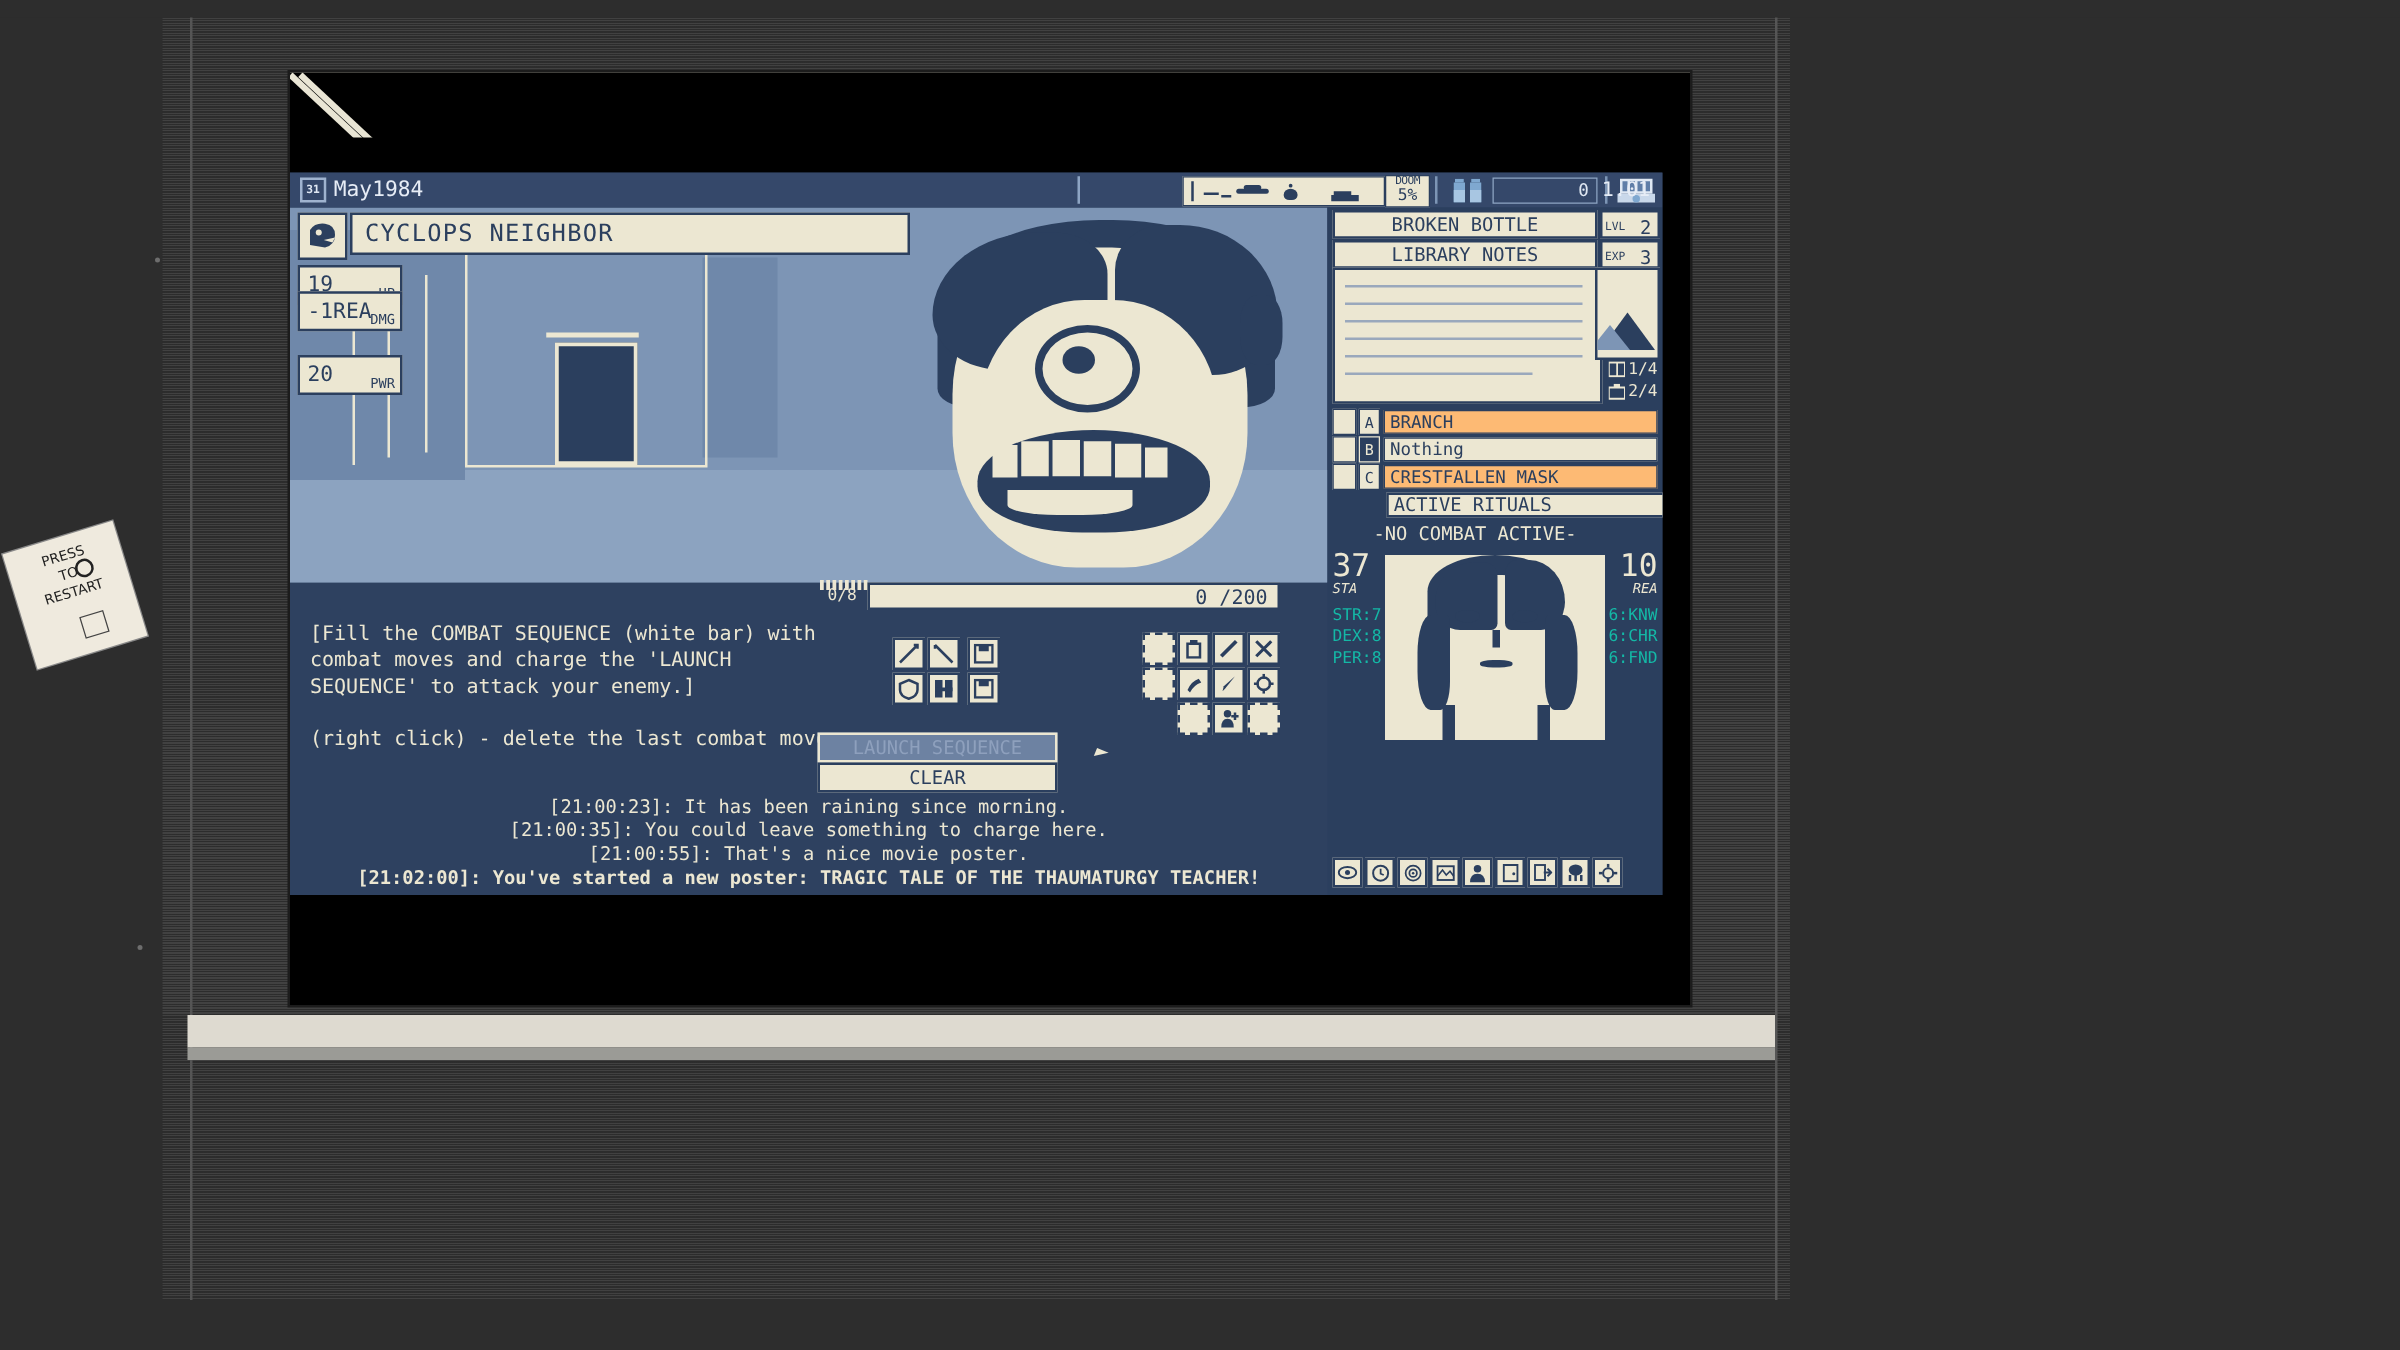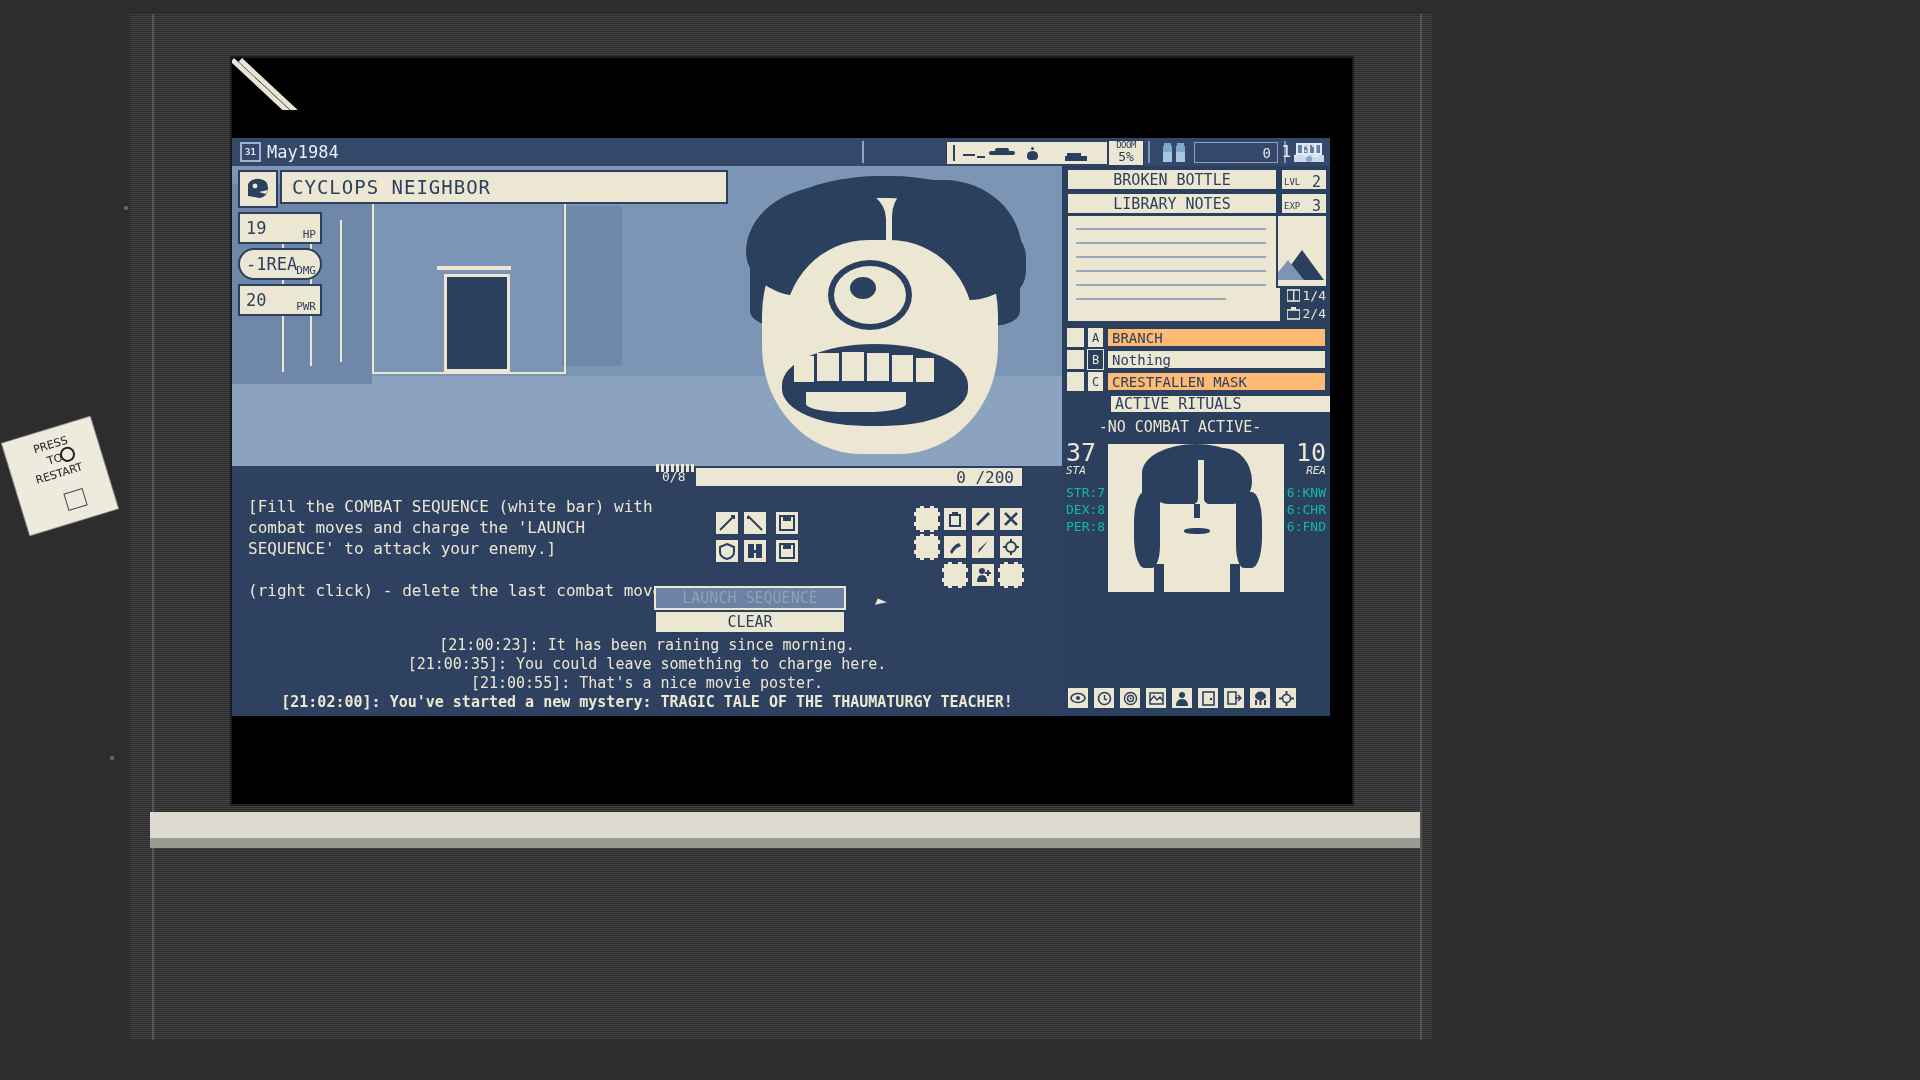--- a/index.html
+++ b/index.html
@@ -291,21 +291,21 @@
         <circle cx="11" cy="10" r="2.4" fill="#ece7d2"></circle>
         <path d="M15 16 L24 14 L22 18 Z" fill="#ece7d2"></path>
       </svg>
     </div>
     <div id="enemy-name">CYCLOPS NEIGHBOR</div>
 
     <div class="statbox" style="top:74px;">
       <span class="v">19</span>
       <span class="k">HP</span>
     </div>
-    <div class="statbox" style="top:110px;border-radius:16px;">
+    <div class="statbox" style="top:95px;">
       <span class="v">-1REA</span>
       <span class="k">DMG</span>
     </div>
     <div class="statbox" style="top:146px;">
       <span class="v">20</span>
       <span class="k">PWR</span>
     </div>
 
     <div id="seq-ticks">
       <svg class="svgic" width="40" height="10" viewBox="0 0 40 10">
@@ -430,21 +430,21 @@
       <div>
         <span>[21:00:35]</span>:
         <span>You could leave something to charge here.</span>
       </div>
       <div>
         <span>[21:00:55]</span>:
         <span>That's a nice movie poster.</span>
       </div>
       <div class="hl">
         <span>[21:02:00]</span>:
-        <span>You've started a new mystery: TRAGIC TALE OF THE THAUMATURGY TEACHER!</span>
+        <span>You've started a new poster: TRAGIC TALE OF THE THAUMATURGY TEACHER!</span>
       </div>
     </div>
 
     <div id="sidebar">
 
       <div class="sb-item" style="top:2px;">BROKEN BOTTLE</div>
       <div class="sb-item" style="top:26px;">LIBRARY NOTES</div>
 
       <div class="lvlbox" style="top:2px;">
         <span class="k">LVL</span>

